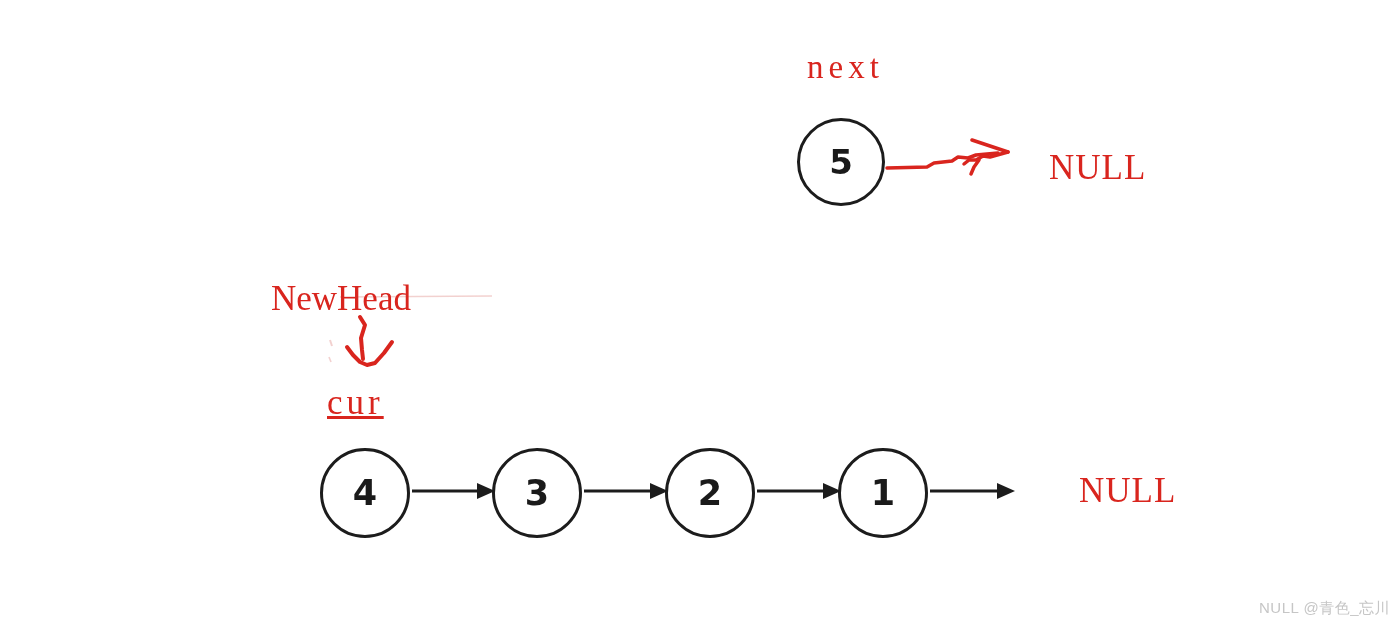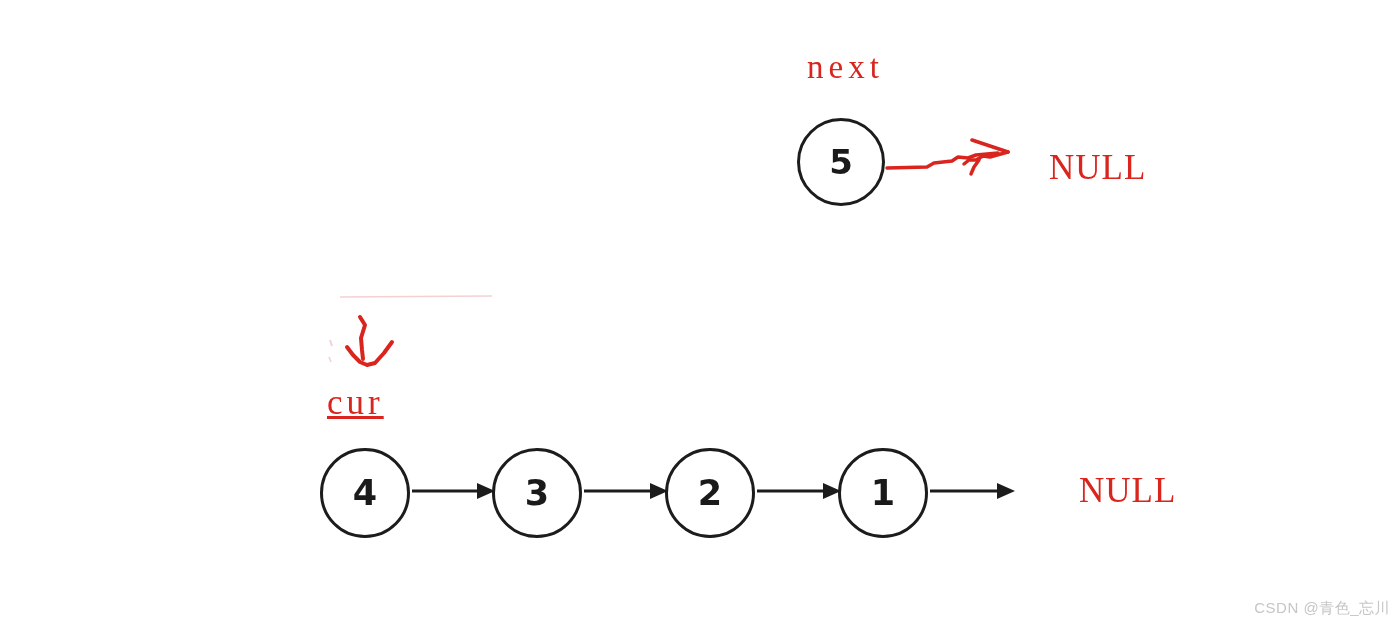--- a/index.html
+++ b/index.html
@@ -90,20 +90,21 @@
     <g stroke="#d9251e" stroke-width="4" fill="none" stroke-linecap="round" stroke-linejoin="round">
       <path d="M360,317 L365,325 L361,338 L362,350 L363,359"></path>
       <path d="M347,347 L353,355 L360,362 L367,365 L375,363 L384,353 L392,342"></path>
     </g>
   </svg>
 
   <div class="red-label" style="left:807px; top:51px; font-size:33px; letter-spacing:5px;">next</div>
 
   <div class="red-label" style="left:1049px; top:150px; font-size:35px; letter-spacing:1px;">NULL</div>
 
+  <div class="red-label" style="left:271px; top:281px; font-size:35px;">NewHead</div>
 
   <div class="red-label" style="left:327px; top:385px; font-size:35px; letter-spacing:4px;text-decoration:underline;">cur</div>
 
   <div class="red-label" style="left:1079px; top:473px; font-size:35px; letter-spacing:1px;">NULL</div>
 
   <div class="node node-top" style="left:797px; top:118px;">
     <span>5</span>
   </div>
 
   <div class="node node-large" style="left:320px; top:448px;">
@@ -115,15 +116,15 @@
   </div>
 
   <div class="node node-large" style="left:665px; top:448px;">
     <span>2</span>
   </div>
 
   <div class="node node-large" style="left:838px; top:448px;">
     <span>1</span>
   </div>
 
-  <div class="watermark">CSDN @青色_忘川</div>
+  <div class="watermark">NULL @青色_忘川</div>
 
 </div>
 
 </body></html>

